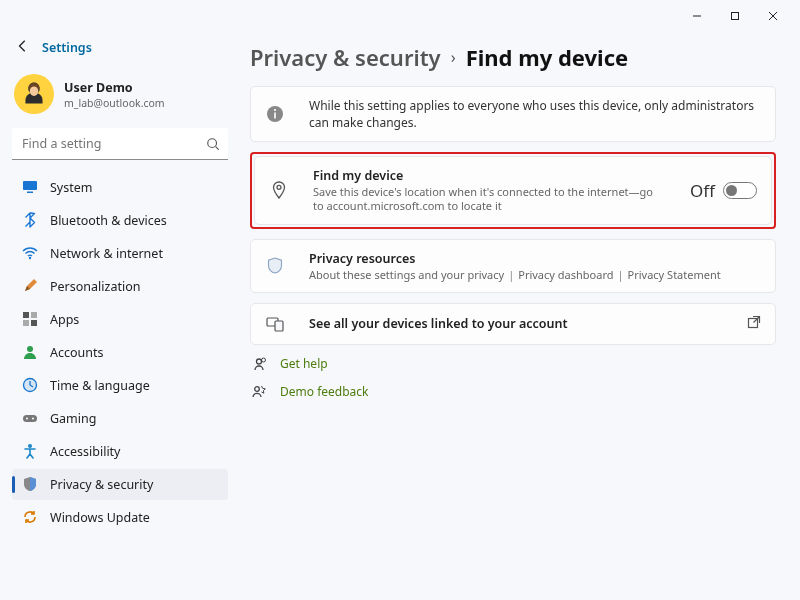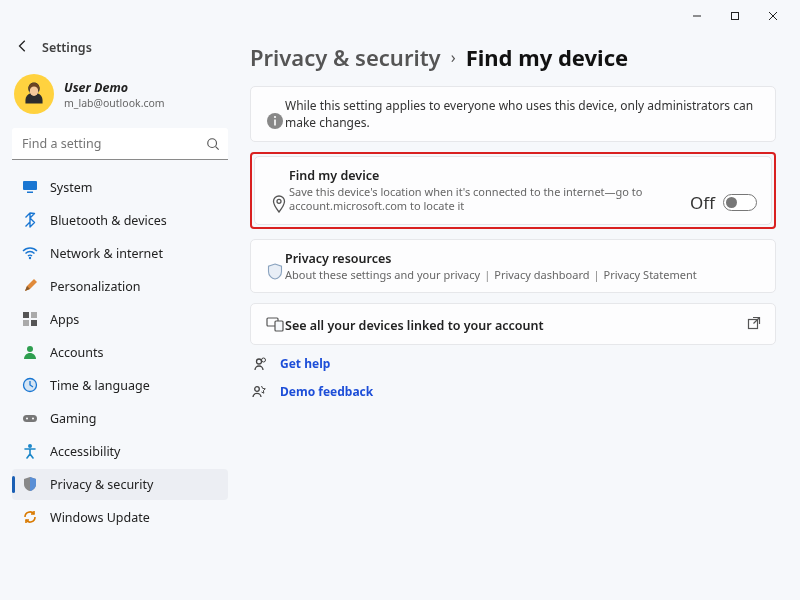--- a/index.html
+++ b/index.html
@@ -7,66 +7,66 @@
   .window { width: 800px; height: 600px; background: #f6f8fb; display: flex; flex-direction: column; }
   .titlebar { height: 32px; display: flex; align-items: center; justify-content: flex-end; padding: 0 8px; }
   .winbtn { width: 38px; height: 28px; display: flex; align-items: center; justify-content: center; color: #222; }
   .winbtn svg { width: 10px; height: 10px; }
 
   .body { flex: 1; display: flex; }
 
   .sidebar { width: 240px; padding: 0 12px 12px 12px; display: flex; flex-direction: column; }
   .back-row { display: flex; align-items: center; gap: 12px; padding: 4px 4px 10px 4px; }
   .back-arrow { width: 14px; height: 14px; }
-  .app-title { font-size: 12.5px; font-weight: 600; color: #404040; }
+  .app-title { font-size: 12.5px; font-weight: 600; color: #0369a1; }
 
   .profile { display: flex; align-items: center; gap: 10px; padding: 6px 2px 14px 2px; }
   .avatar { width: 40px; height: 40px; border-radius: 50%; background: #ffd23f; display:flex; align-items:center; justify-content:center; overflow:hidden; }
   .avatar svg { width: 38px; height: 38px; }
-  .profile-name { font-size: 12.5px; font-weight: 700; color: #222; font-style: italic; }
+  .profile-name { font-size: 12.5px; font-weight: 700; color: #222; }
   .profile-email { font-size: 10.5px; color: #666; }
 
   .search { position: relative; margin-bottom: 12px; }
   .search input { width: 100%; padding: 7px 28px 7px 10px; border: none; border-bottom: 1.5px solid #8a8a8a; background: #fff; font-size: 12.5px; border-radius: 3px 3px 0 0; outline:none;}
   .search .sicon { position: absolute; right: 8px; top: 6px; color:#555;}
   .search .sicon svg { width:14px;height:14px;}
 
   .navlist { display:flex; flex-direction: column; gap:2px; }
   .navitem { display:flex; align-items:flex-start; gap:12px; padding:7px 10px; border-radius:4px; font-size:12.5px; color:#222; cursor:pointer; position:relative;}
   .navitem.active { background:#eceef3; }
   .navitem.active::before { content:""; position:absolute; left:0; top:7px; bottom:7px; width:3px; background:#1a5fb4; border-radius:2px;}
   .navicon { width:16px; height:16px; display:flex; align-items:center; justify-content:center; }
   .navicon svg{width:16px;height:16px;}
 
   .main { flex:1; padding: 4px 24px 12px 10px; overflow:auto; }
   .crumbs { display:flex; align-items:center; gap:10px; margin: 6px 0 14px 0;}
   .crumb-a { font-size:22px; font-weight:600; color:#555;}
   .crumb-sep { color:#555; font-size:16px;}
   .crumb-b { font-size:22px; font-weight:700; color:#111;}
 
-  .card { background:#fdfdfe; border:1px solid #e6e7ea; border-radius:5px; padding:10px 14px; display:flex; align-items:flex-end; gap:0; margin-bottom:10px; font-size:12px; color:#333;}
+  .card { background:#fdfdfe; border:1px solid #e6e7ea; border-radius:5px; padding:10px 14px; display:flex; align-items:center; gap:24px; margin-bottom:10px; font-size:12px; color:#333;}
   .card.info { padding:10px 14px; }
   .card .cicon { width:20px; height:20px; display:flex;align-items:center;justify-content:center;color:#555;}
   .card .cicon svg{width:18px;height:18px;}
   .card .ctext { flex:1; }
   .ctitle { font-size:12.5px; font-weight:600; color:#222; }
   .csub { font-size:11px; color:#666; margin-top:1px; line-height:1.3;}
 
   .highlight { border:2px solid #d92020; border-radius:4px; padding:2px; margin-bottom:10px;}
   .highlight .card{margin-bottom:0;}
 
   .toggle-wrap{display:flex;align-items:center;gap:8px;color:#333;font-size:17px;}
   .toggle{width:34px;height:17px;border-radius:10px;border:1px solid #777;background:#fff;position:relative;}
   .toggle .knob{width:11px;height:11px;border-radius:50%;background:#777;position:absolute;top:2px;left:2px;}
 
   .open-ext{color:#555;}
   .open-ext svg{width:14px;height:14px;}
 
   .links { display:flex; flex-direction:column; gap:10px; margin-top:8px;}
-  .linkrow{display:flex;align-items:center;gap:12px;font-size:12px;color:#1d4ed8;font-weight:bold;}
+  .linkrow{display:flex;align-items:center;gap:12px;font-size:12px;color:#4d7c0f;}
   .linkrow .licon{width:18px;height:18px;display:flex;align-items:center;justify-content:center;color:#444;}
   .linkrow .licon svg{width:16px;height:16px;}
 
   .sep{color:#888;margin:0 4px;}
 </style>
 </head>
 <body>
 
 <div class="window">
   <div class="titlebar">

